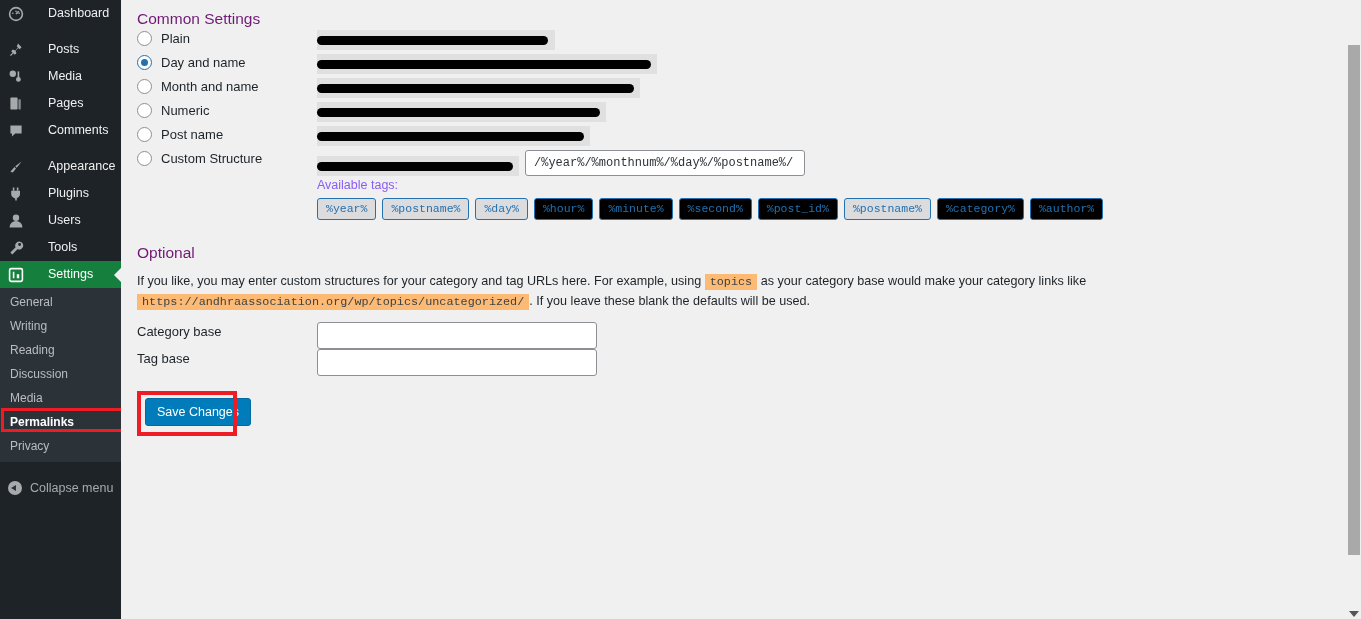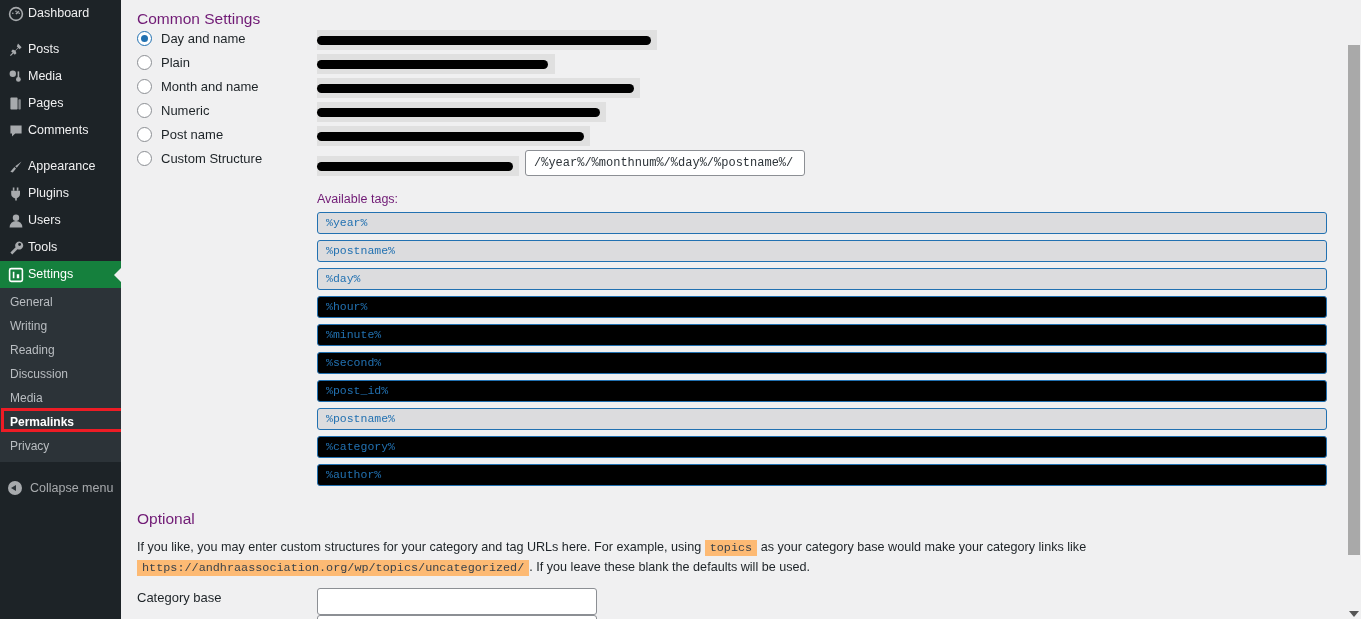--- a/index.html
+++ b/index.html
@@ -24,21 +24,21 @@
   }
   .menu-top {
     position: relative;
     display: flex; align-items: center;
     height: 27px;
     padding-left: 8px;
     color: #f0f0f1;
     cursor: pointer;
     white-space: nowrap;
   }
-  .menu-top .mlabel { padding-left: 4px; line-height: 1; }
+  .menu-top .mlabel { padding-left: 24px; line-height: 1; }
   .menu-sep { height: 9px; }
   .menu-top.current {
     background: #15803d;
     color: #fff;
     font-weight: 400;
   }
   .menu-top.current .arrow {
     position: absolute; right: -1px; top: 50%;
     width: 0; height: 0;
     margin-top: -8px;
@@ -171,22 +171,22 @@
     padding: 0 8px;
     outline: none;
   }
   input.base {
     width: 280px;
     height: 27px;
     font-family: "Liberation Sans", sans-serif;
     font-size: 13px;
   }
 
-  .avail-label { font-size: 12.5px; color: #701a75; margin: 16px 0 6px 0; }
-  .tags { display: flex; gap: 6px; flex-wrap: wrap; flex-direction: column; }
+  .avail-label { font-size: 12.5px; color: #8b5cf6; margin: 2px 0 6px 0; }
+  .tags { display: flex; gap: 6px; flex-wrap: wrap; }
   .tag {
     border: 1px solid #2271b1;
     border-radius: 3px;
     background: #000000;
     color: #2271b1;
     font-family: "Liberation Mono", monospace;
     font-size: 11.5px;
     line-height: 16px;
     padding: 2px 8px;
     cursor: pointer;
@@ -384,41 +384,41 @@
   <div id="main">
     <div class="wrap">
 
       <h2 class="section">Common Settings</h2>
 
       <table class="form">
         <tbody>
             <tr>
           <td class="lbl">
             <div class="radio-row">
+              <span class="radio"></span>
+              <span class="radio-label">Plain</span>
+            </div>
+          </td>
+          <td class="fld">
+            <span class="codebox" style="width:238px;height:20px">
+              <span class="redact" style="width:231px"></span>
+            </span>
+          </td>
+        </tr>
+
+        <tr>
+          <td class="lbl">
+            <div class="radio-row">
               <span class="radio checked"></span>
               <span class="radio-label">Day and name</span>
             </div>
           </td>
           <td class="fld">
             <span class="codebox" style="width:340px;height:20px">
               <span class="redact" style="width:334px"></span>
-            </span>
-          </td>
-        </tr>
-
-        <tr>
-          <td class="lbl">
-            <div class="radio-row">
-              <span class="radio"></span>
-              <span class="radio-label">Plain</span>
-            </div>
-          </td>
-          <td class="fld">
-            <span class="codebox" style="width:238px;height:20px">
-              <span class="redact" style="width:231px"></span>
             </span>
           </td>
         </tr>
 
         <tr>
           <td class="lbl">
             <div class="radio-row">
               <span class="radio"></span>
               <span class="radio-label">Month and name</span>
             </div>

